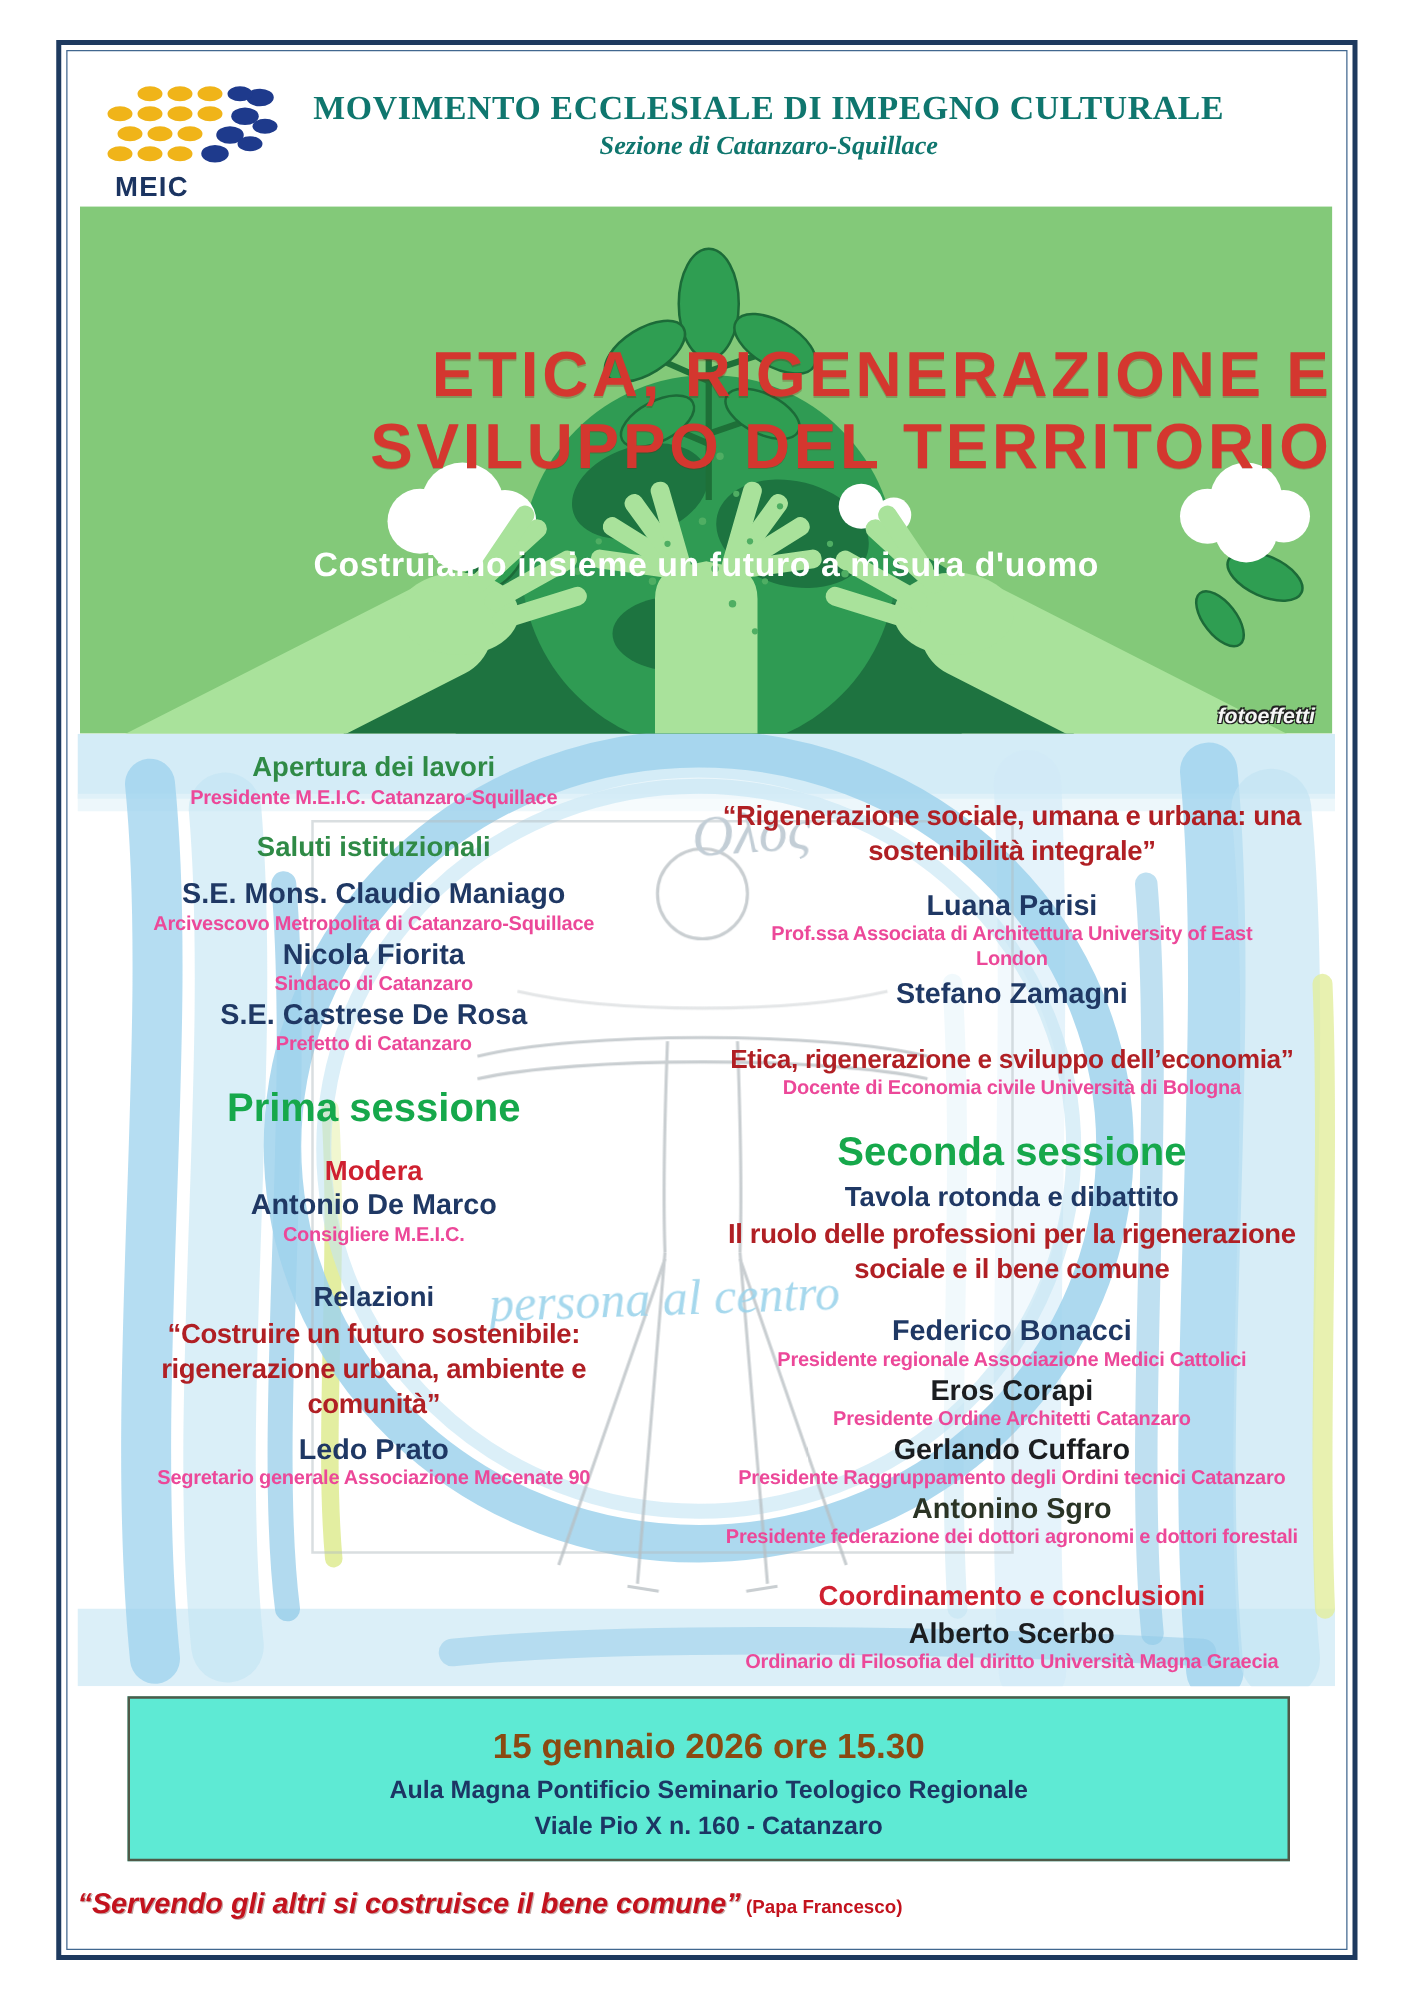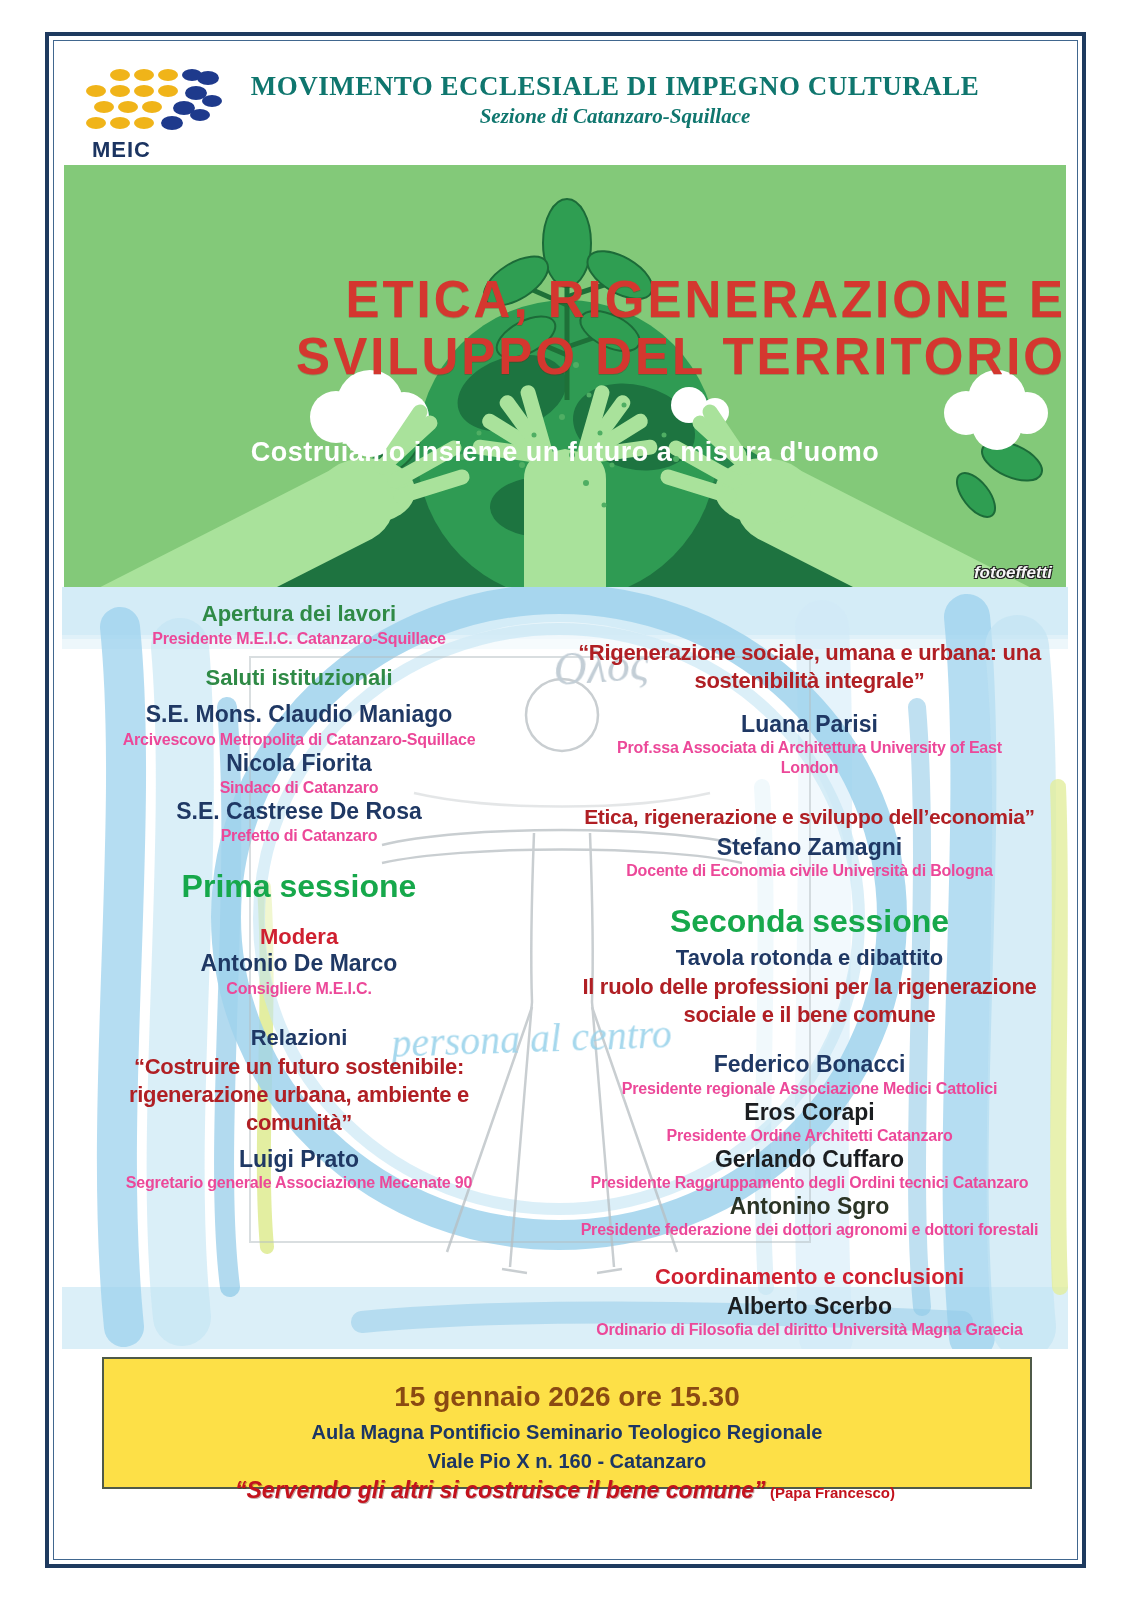--- a/index.html
+++ b/index.html
@@ -47,28 +47,28 @@
   .name      { color:#1f3864; font-size:23px; }
   .name-dark { color:#1b1d20; }
   .name-olive{ color:#2b3425; }
   .role      { color:#ec4899; font-size:16px; letter-spacing:-.2px; line-height:1.25; }
   .talk      { color:#b01f24; font-size:22px; letter-spacing:-.3px; line-height:1.28; }
   .talk-wide { font-size:21px; }
   .subnavy   { color:#1f3864; font-size:22px; }
 
   
   .event-box { position:absolute; left:40px; top:1308px; width:930px; height:132px;
-               background:#fde047; border:2px solid #4f5a48; text-align:center;
+               background:#5eead4; border:2px solid #4f5a48; text-align:center;
                padding-top:22px; }
   .event-date { color:#8a4a12; font-weight:bold; font-size:28px; }
   .event-venue { color:#1c3664; font-weight:bold; font-size:20px; margin-top:8px; }
   .event-address { color:#1c3664; font-weight:bold; font-size:20px; margin-top:6px; }
 
   
-  .footer { position:absolute; left:0; right:0; top:1428px; text-align:center; }
+  .footer { position:absolute; left:0; right:0; top:1460px; }
   .quote { color:#c3121d; font-weight:bold; font-style:italic; font-size:23px;
            text-shadow:1px 1px 0 rgba(90,10,10,.35); }
   .quote-attr { color:#c3121d; font-weight:bold; font-size:15px; font-style:normal; }
 </style>
 </head>
 <body>
 
 <div class="frame-outer">
   <div class="frame-inner"></div>
   <div class="content">
@@ -256,30 +256,30 @@
         <div class="ln name">Nicola Fiorita</div>
         <div class="ln role" style="margin-top:1px">Sindaco di Catanzaro</div>
         <div class="ln name">S.E. Castrese De Rosa</div>
         <div class="ln role" style="margin-top:1px">Prefetto di Catanzaro</div>
         <div class="ln session" style="margin-top:22px">Prima sessione</div>
         <div class="ln red-label" style="margin-top:18px">Modera</div>
         <div class="ln name">Antonio De Marco</div>
         <div class="ln role" style="margin-top:2px">Consigliere M.E.I.C.</div>
         <div class="ln subnavy" style="margin-top:26px">Relazioni</div>
         <div class="ln talk" style="margin-top:2px; padding:0 10px">“Costruire un futuro sostenibile: rigenerazione urbana, ambiente e comunità”</div>
-        <div class="ln name" style="margin-top:8px">Luigi Prato</div>
+        <div class="ln name" style="margin-top:8px">Ledo Prato</div>
         <div class="ln role">Segretario generale Associazione Mecenate 90</div>
       </div>
 
       <div class="col col-right">
         <div class="ln talk" style="margin-top:52px; padding:0 14px">“Rigenerazione sociale, umana e urbana: una sostenibilità integrale”</div>
         <div class="ln name" style="margin-top:16px">Luana Parisi</div>
         <div class="ln role" style="padding:0 40px">Prof.ssa Associata di Architettura University of East London</div>
+        <div class="ln name" style="margin-top:3px">Stefano Zamagni</div>
         <div class="ln talk talk-wide" style="margin-top:26px">Etica, rigenerazione e sviluppo dell’economia”</div>
-        <div class="ln name" style="margin-top:3px">Stefano Zamagni</div>
         <div class="ln role">Docente di Economia civile Università di Bologna</div>
         <div class="ln session" style="margin-top:22px">Seconda sessione</div>
         <div class="ln subnavy" style="margin-top:4px">Tavola rotonda e dibattito</div>
         <div class="ln talk" style="margin-top:2px">Il ruolo delle professioni per la rigenerazione sociale e il bene comune</div>
         <div class="ln name" style="margin-top:22px">Federico Bonacci</div>
         <div class="ln role">Presidente regionale Associazione Medici Cattolici</div>
         <div class="ln name name-dark">Eros Corapi</div>
         <div class="ln role">Presidente Ordine Architetti Catanzaro</div>
         <div class="ln name name-dark">Gerlando Cuffaro</div>
         <div class="ln role">Presidente Raggruppamento degli Ordini tecnici Catanzaro</div>

